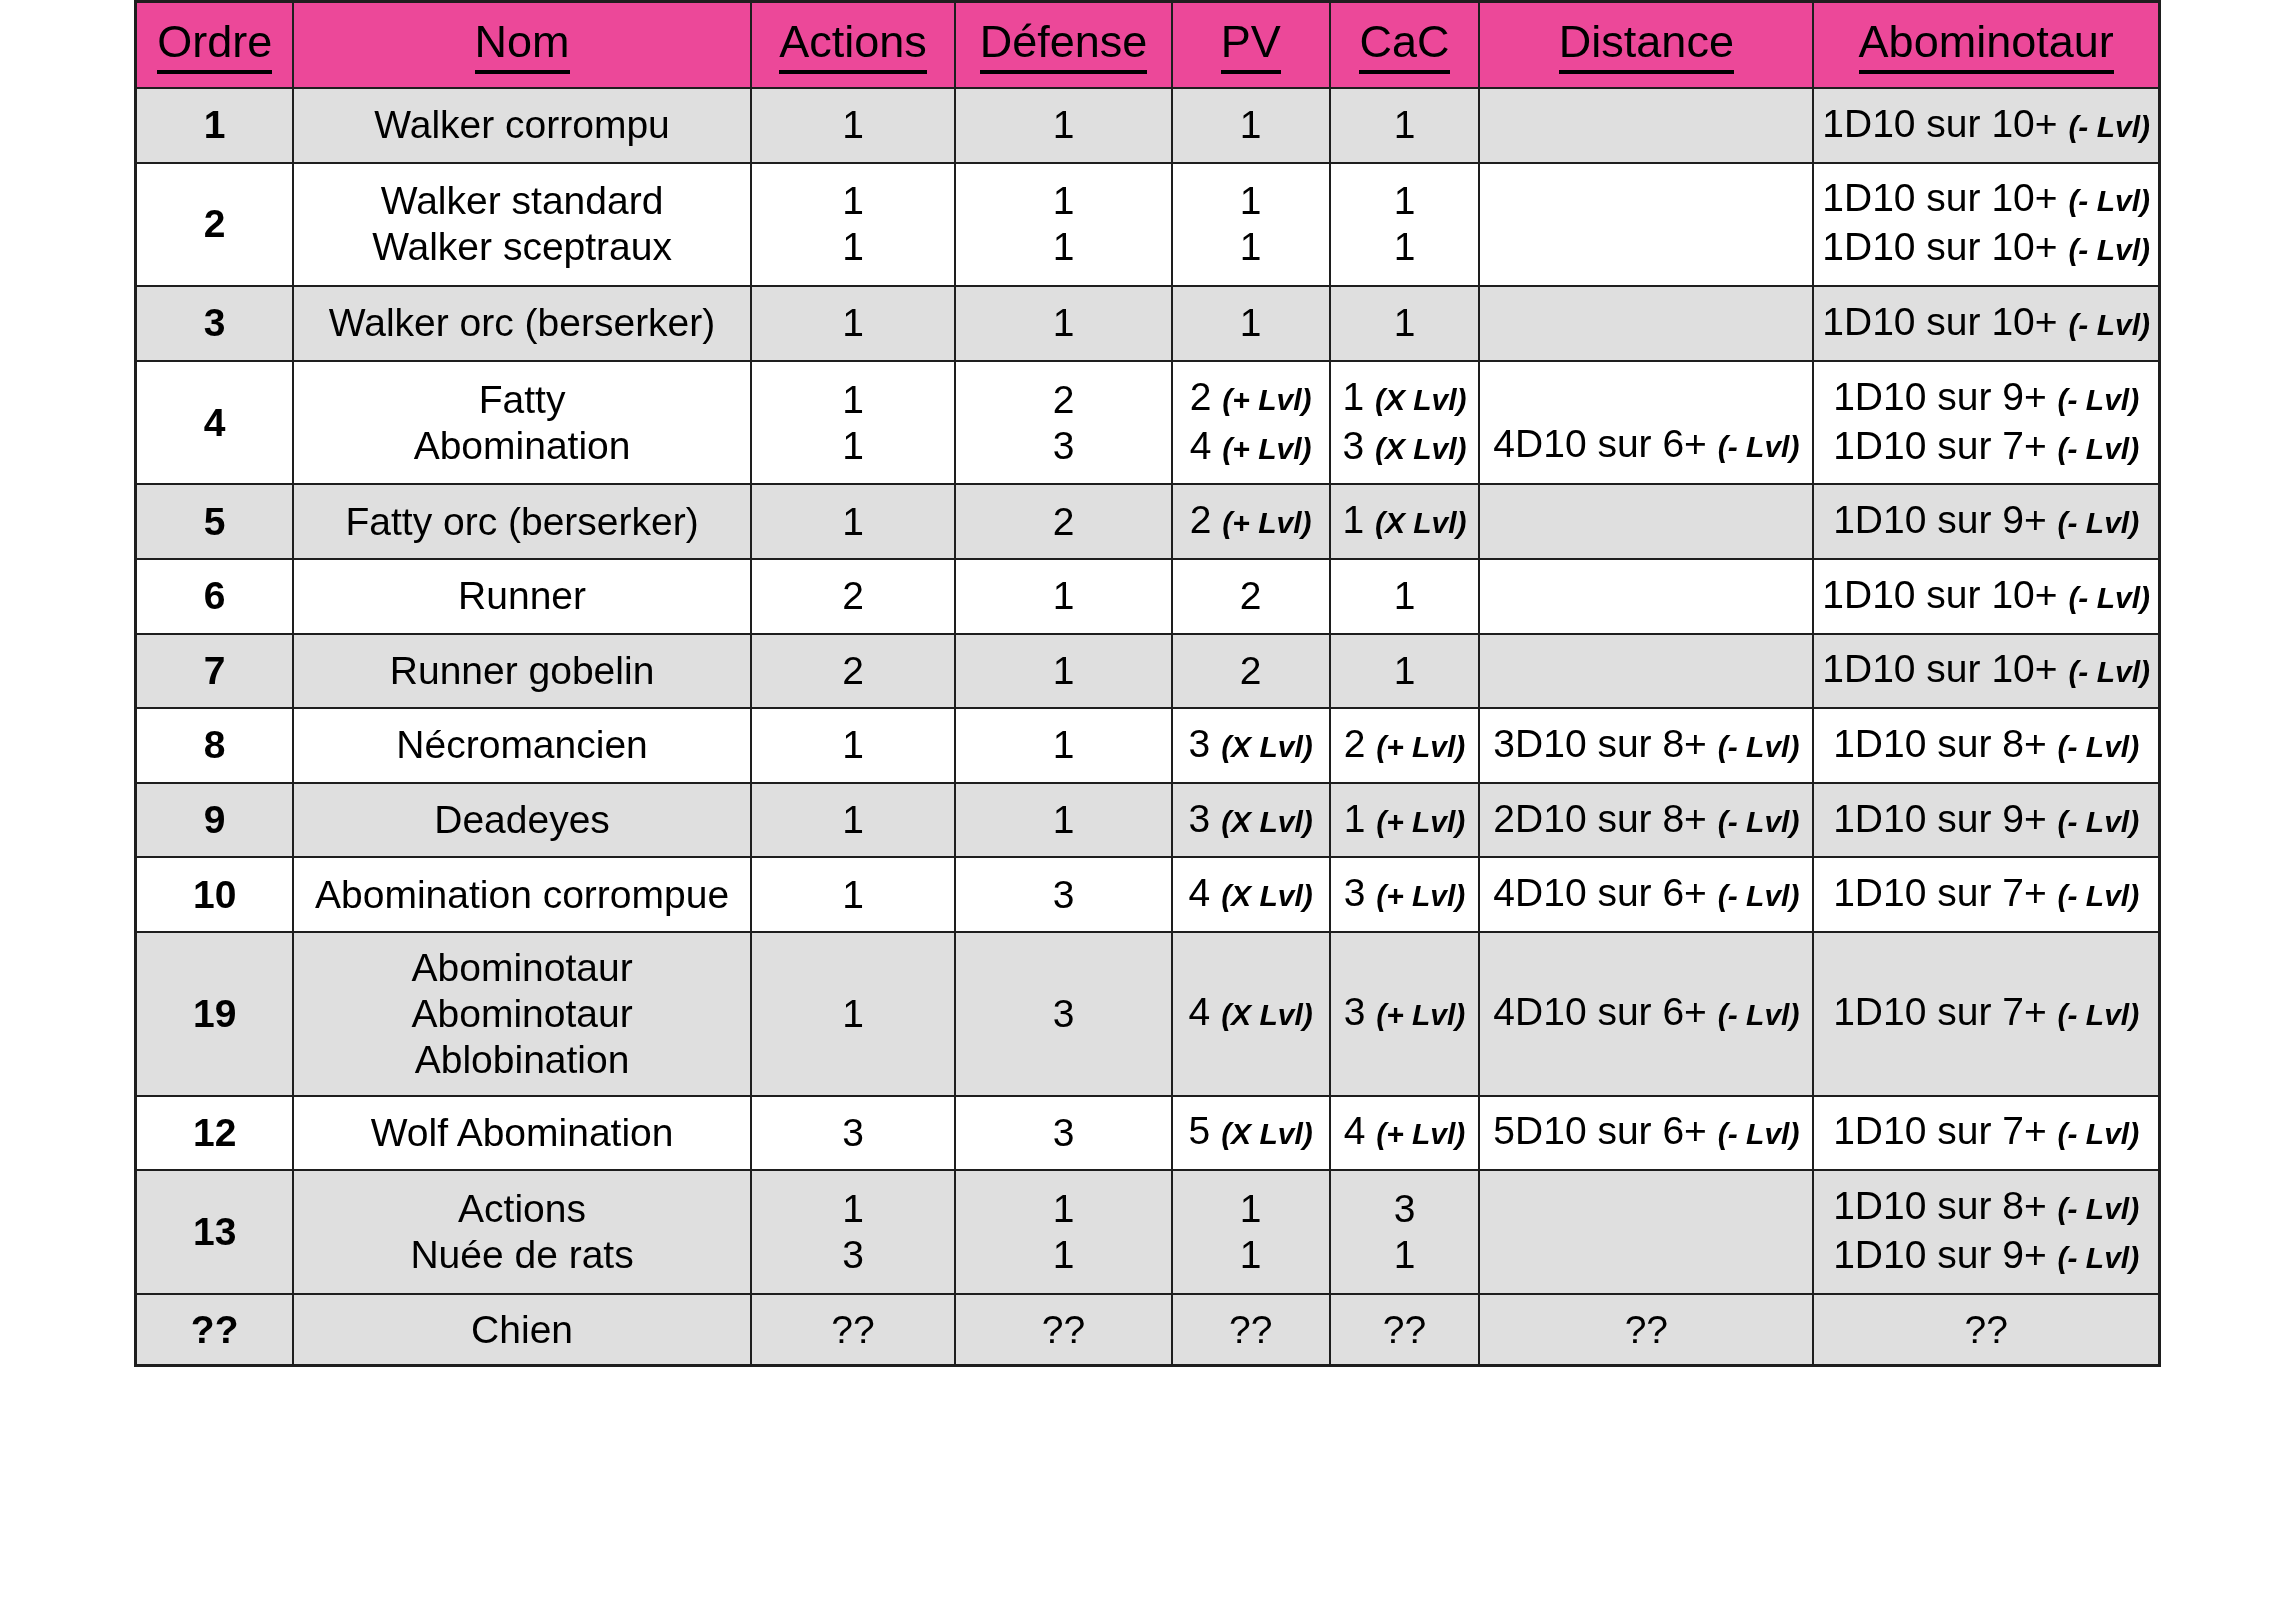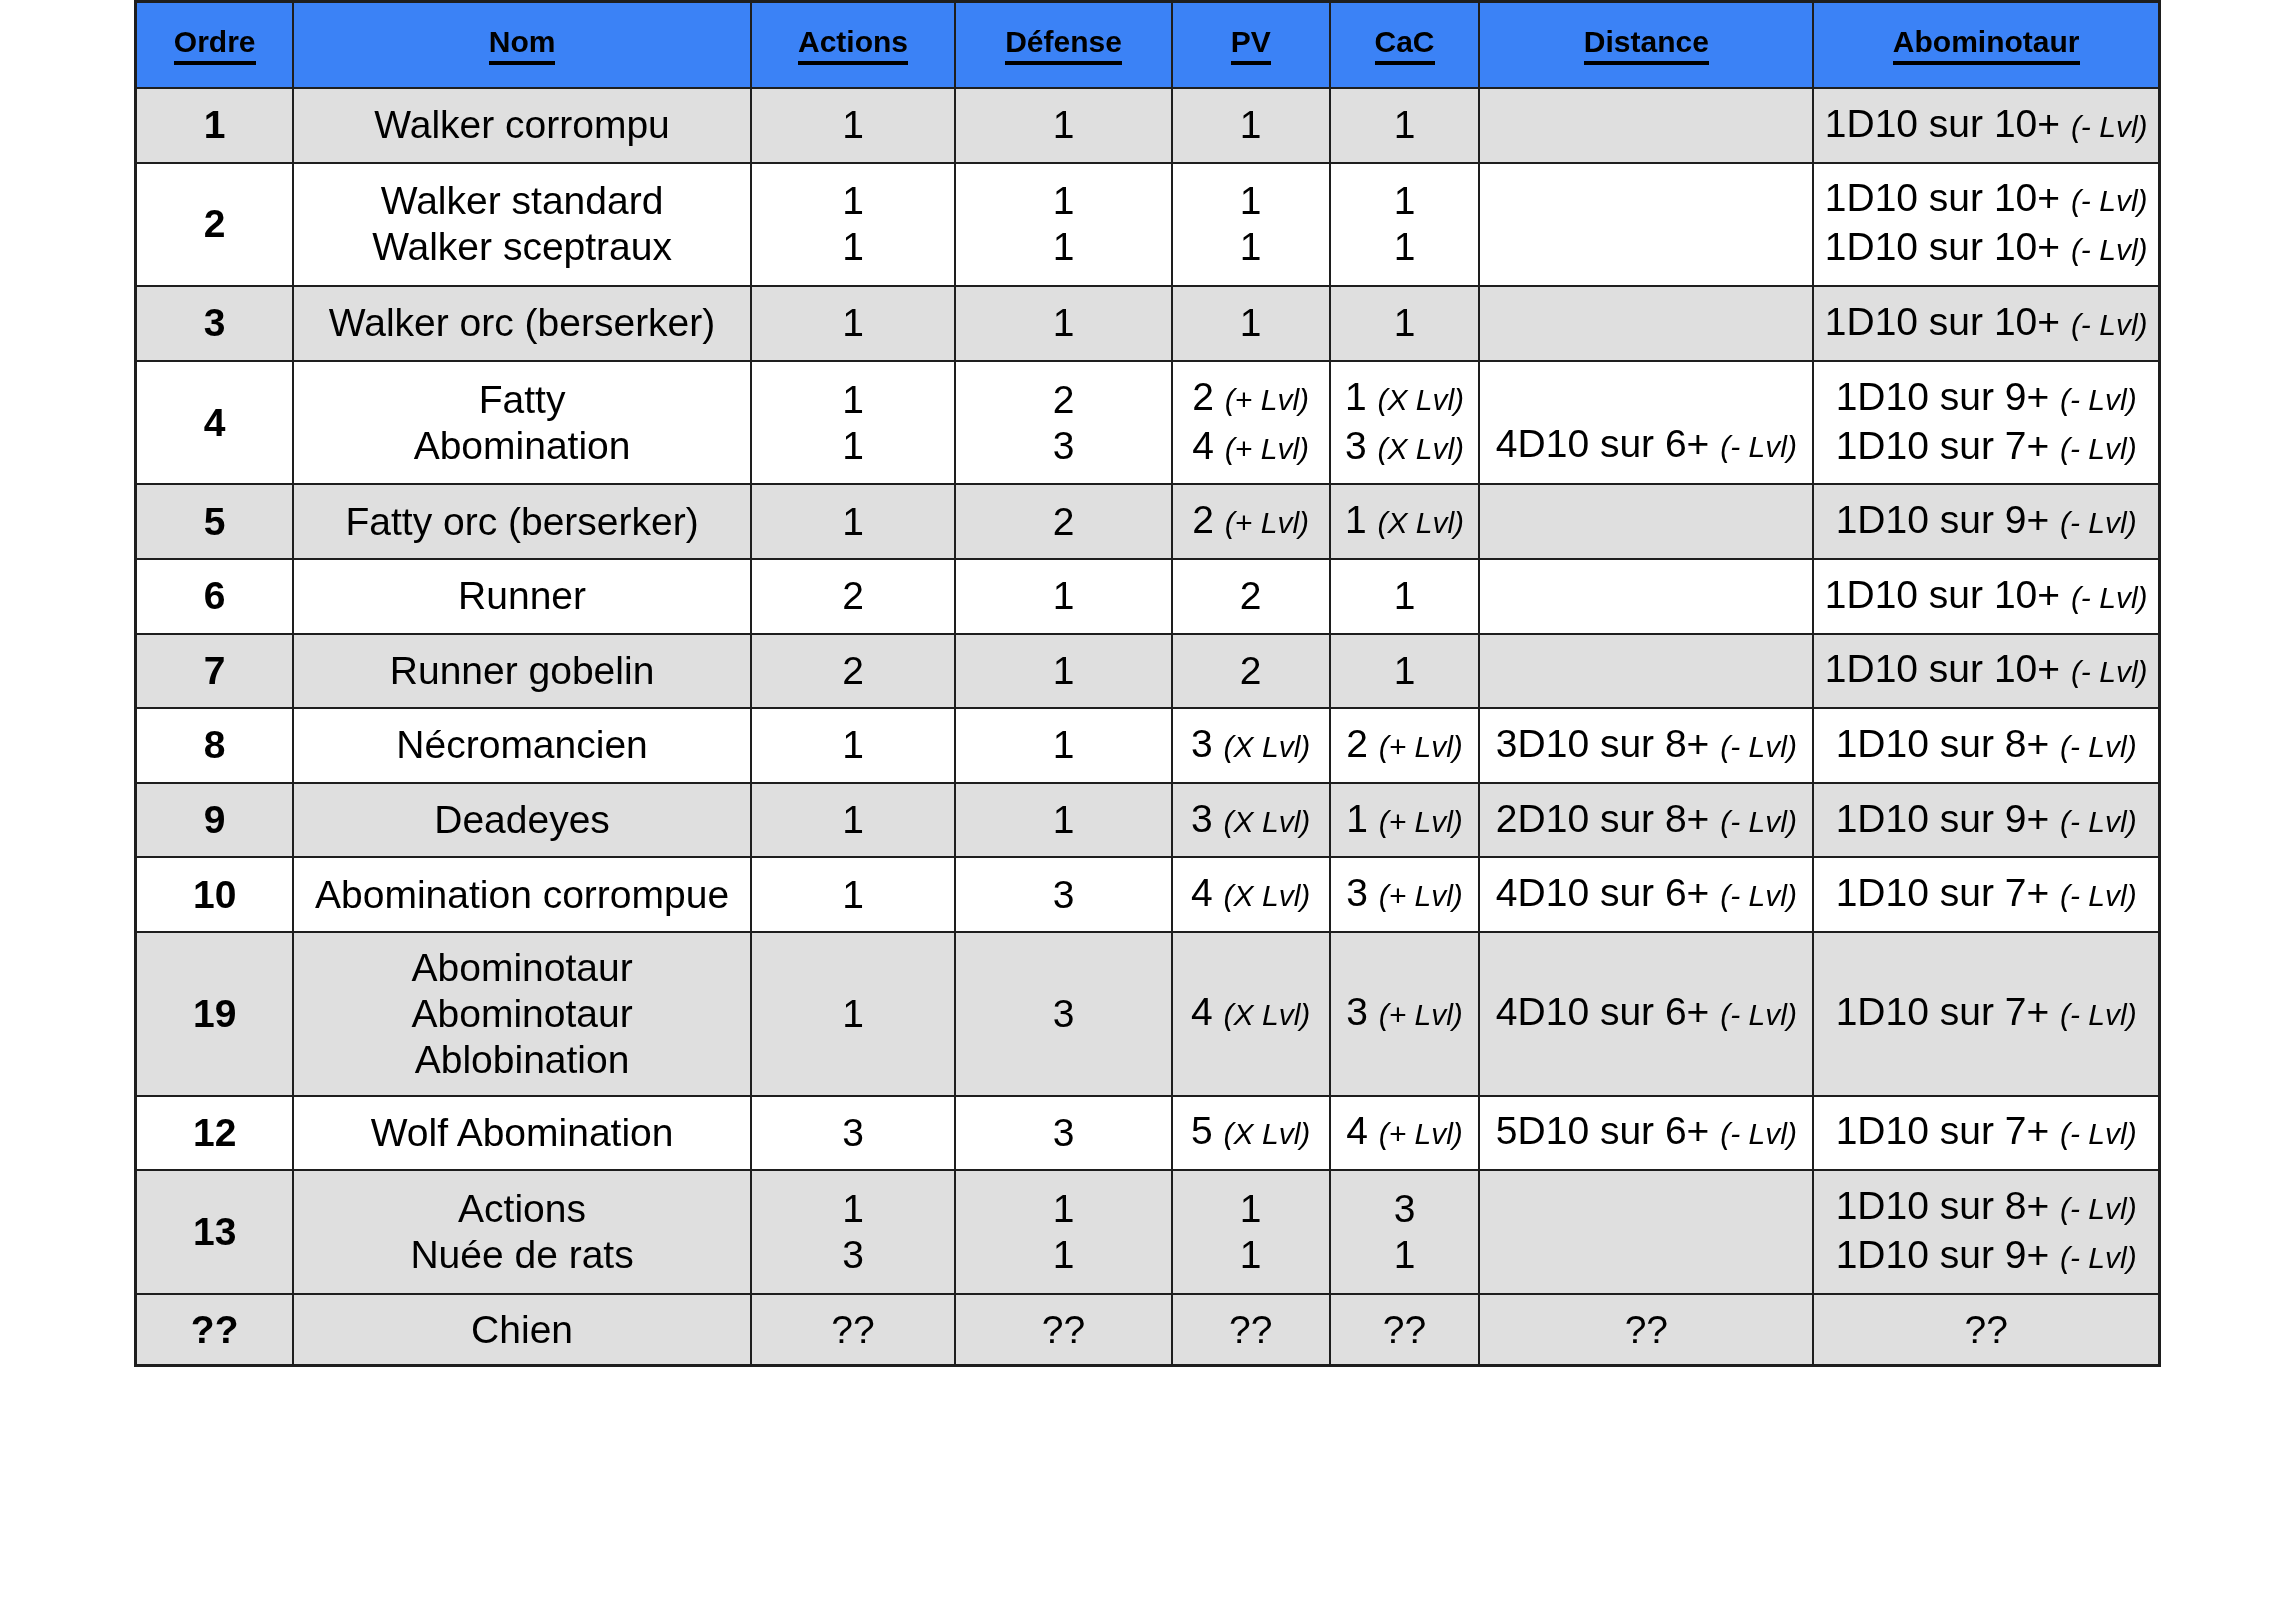--- a/index.html
+++ b/index.html
@@ -33,40 +33,41 @@
   th, td {
     border: 2px solid #1e1e1e;
     border-top-width: 2.9px;
     border-bottom-width: 2.9px;
     text-align: center;
     vertical-align: middle;
     overflow: hidden;
   }
   th {
     height: 82px;
-    font-size: 30px;
-    font-weight: bold;
-    background: #3b82f6;
+    font-size: 45px;
+    font-weight: normal;
+    background: #ec4899;
   }
   .header-label {
     display: inline-block;
     border-bottom: 4.9px solid #000;
     padding-bottom: 2.9px;
   }
   td {
     font-size: 39px;
     line-height: 46px;
     padding: 11.8px 5.9px;
   }
   td.col-ordre { font-weight: bold; }
   tr.shaded td { background: #dfdfdf; }
   .line { white-space: nowrap; }
   .sfx {
     font-style: italic;
     font-size: 30px;
+    font-weight: bold;
   }
 </style>
 </head>
 <body>
 
 <div class="page">
 
   <table class="stats">
     <colgroup id="colgroup">
         <col style="width: 7.8%;">

